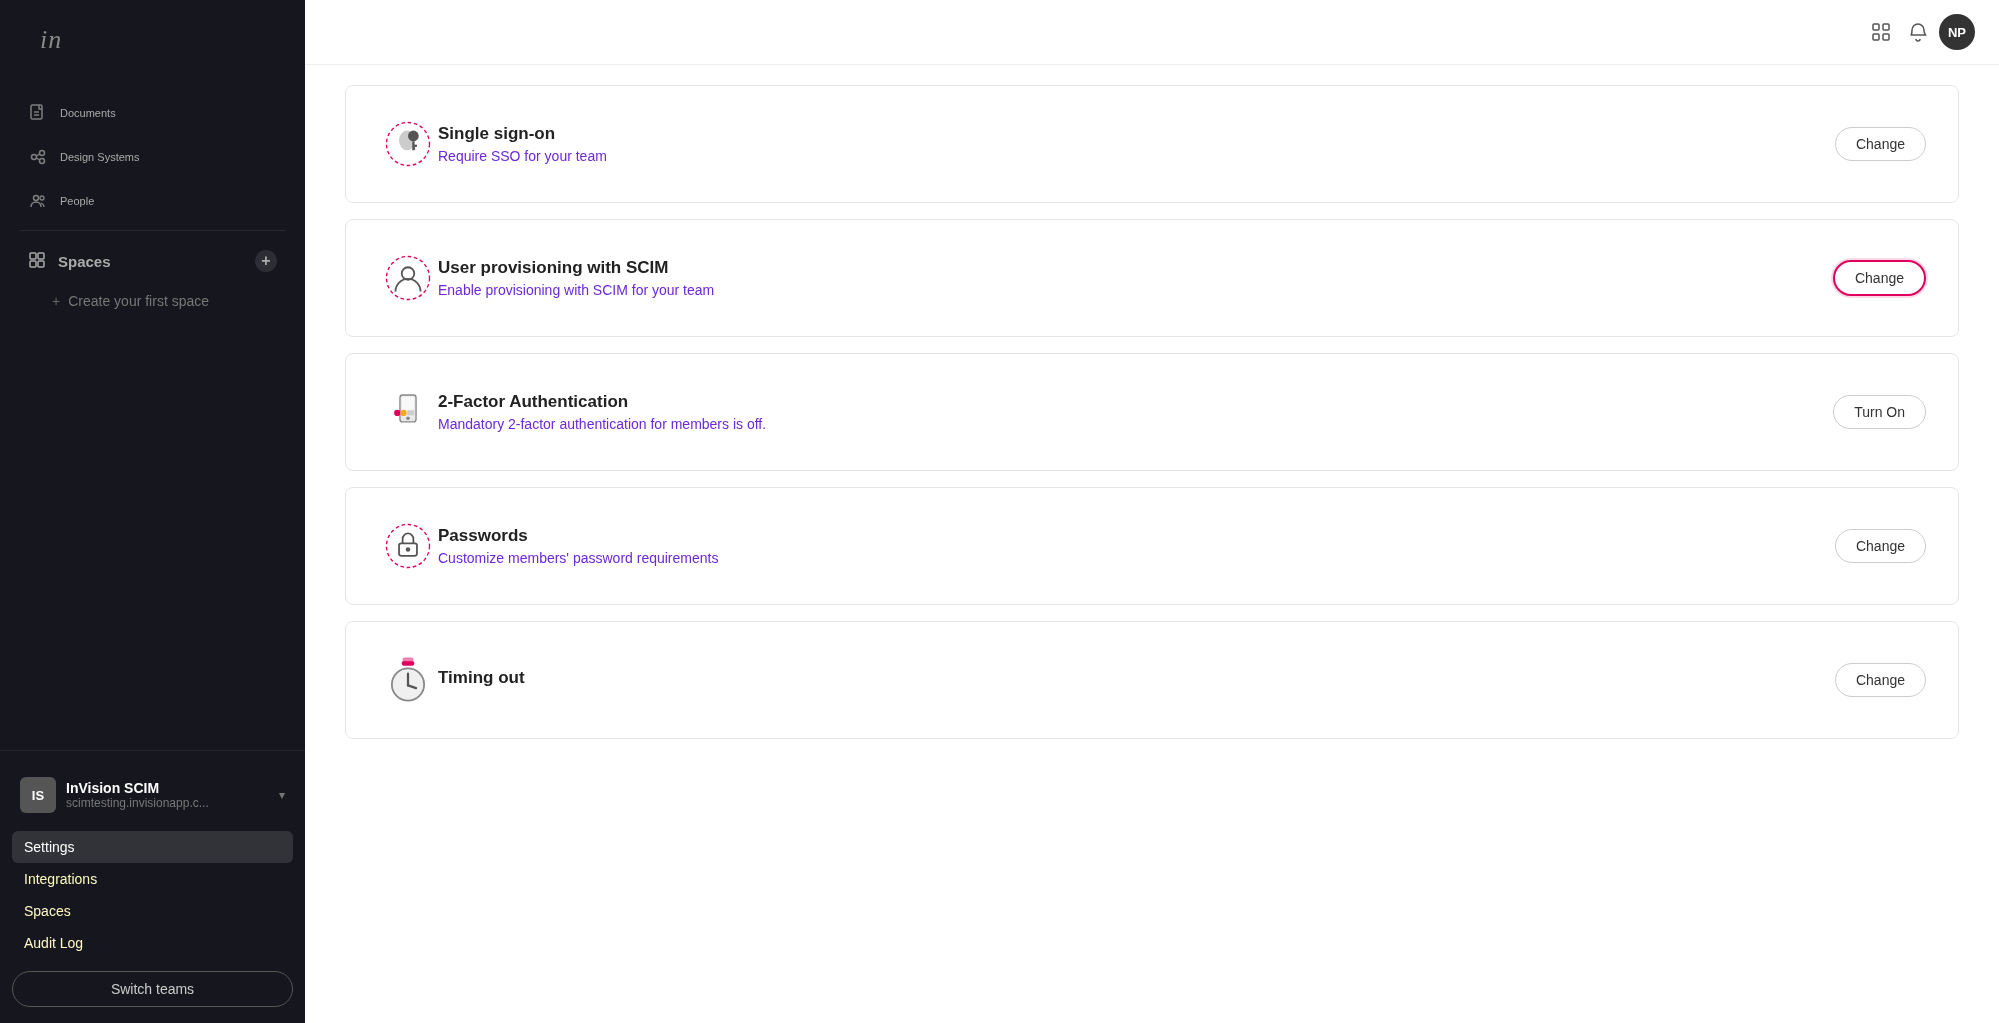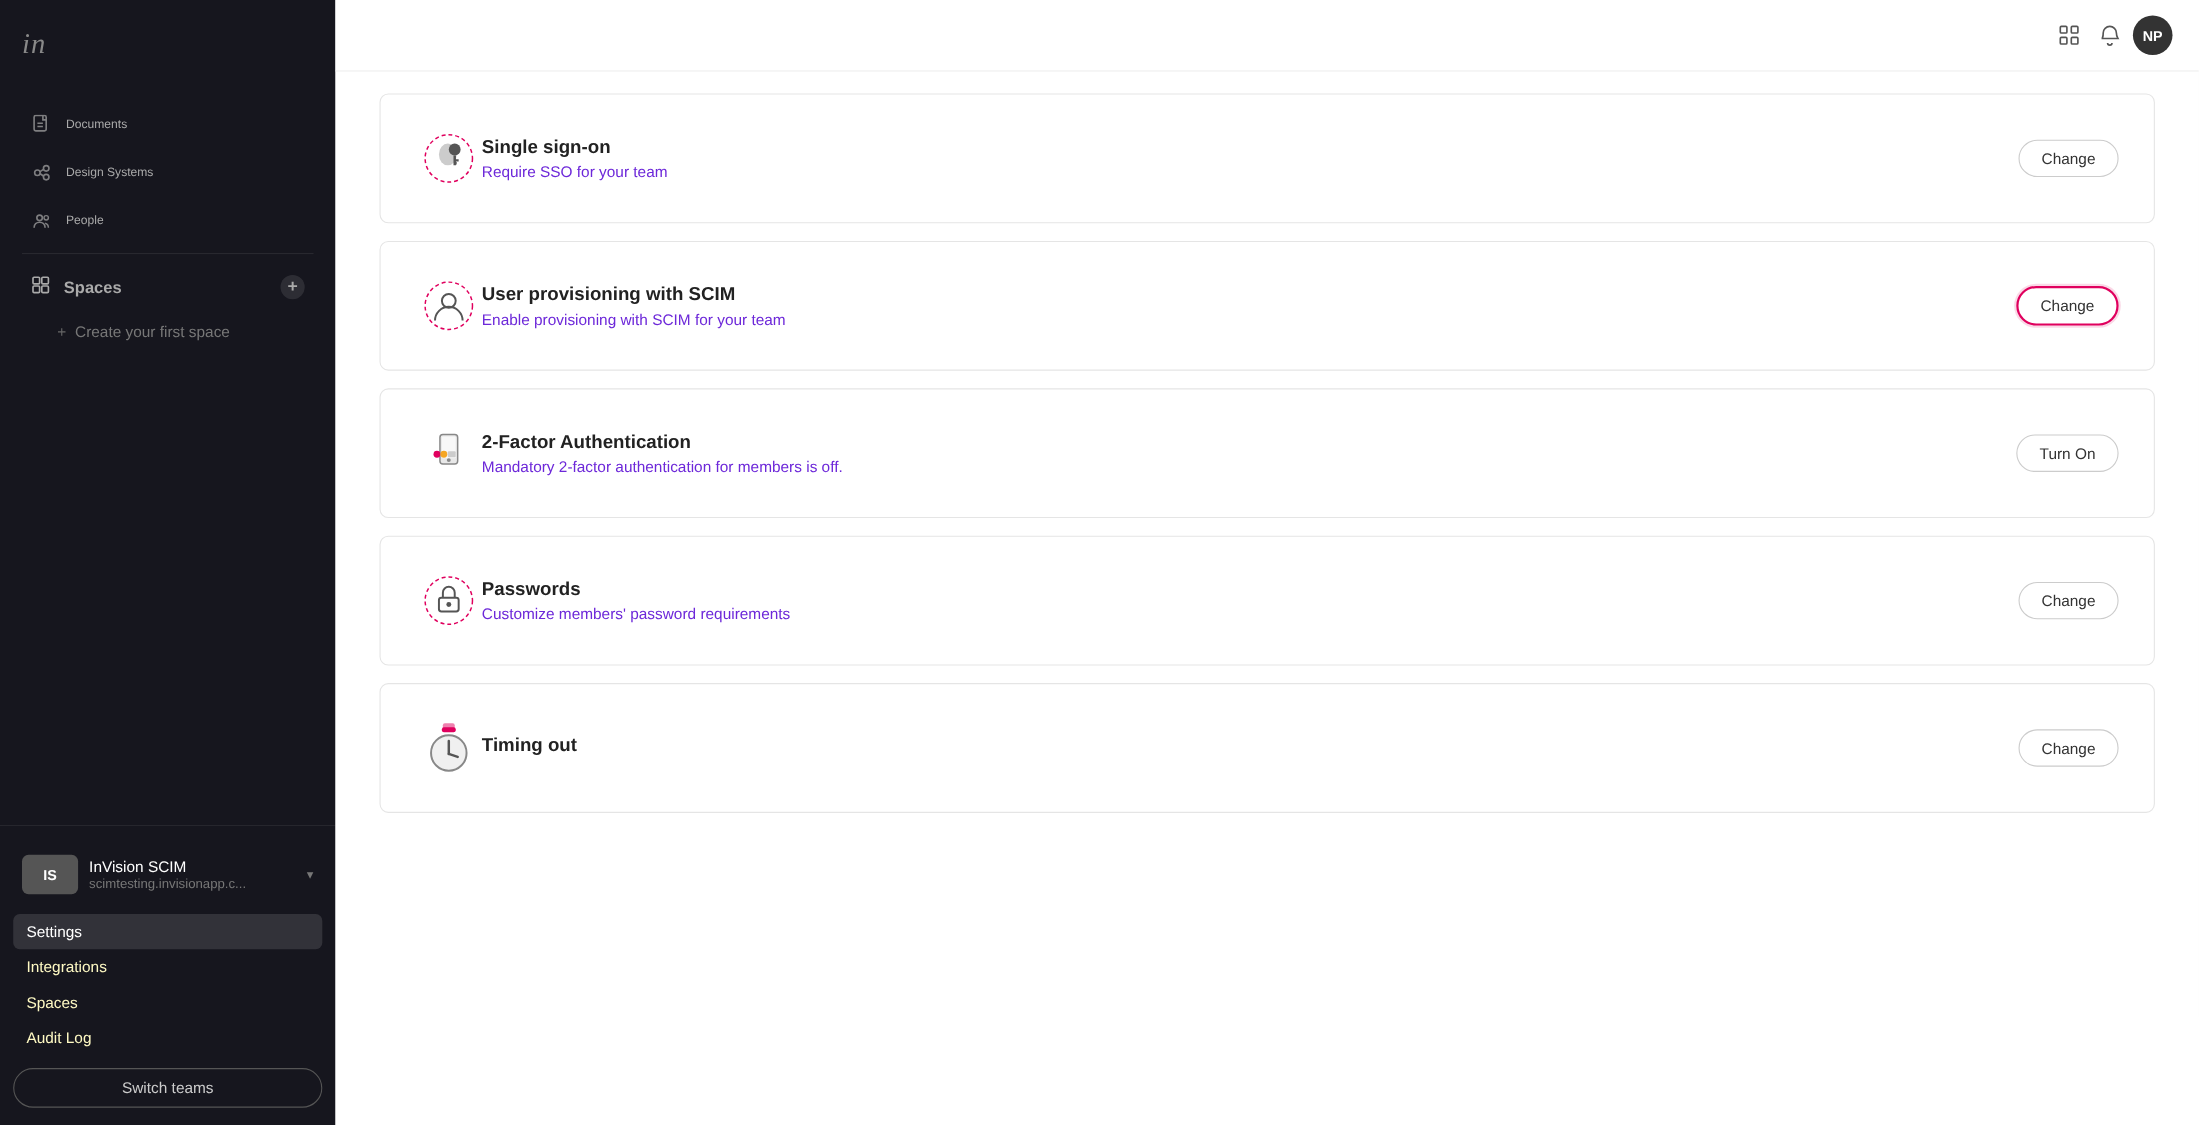--- a/index.html
+++ b/index.html
@@ -12,20 +12,21 @@
       background: #1a1a2e;
       background: #16161e;
       display: flex;
       flex-direction: column;
       height: 100vh;
       color: #fff;
     }
 
     .sidebar-logo {
       padding: 24px 20px 20px;
+      margin-left: 20px;
     }
 
     .sidebar-logo .logo-text {
       font-size: 22px;
       font-weight: 300;
       color: #aaa;
       letter-spacing: 1px;
     }
 
     .sidebar-nav {
@@ -110,42 +111,42 @@
     .team-info {
       display: flex;
       align-items: center;
       gap: 10px;
       padding: 10px 8px;
       border-radius: 6px;
       margin-bottom: 8px;
     }
 
     .team-avatar {
-      width: 51px;
+      width: 36px;
       height: 36px;
       background: #555;
       border-radius: 6px;
       display: flex;
       align-items: center;
       justify-content: center;
       font-size: 13px;
       font-weight: 600;
       color: #fff;
       flex-shrink: 0;
     }
 
     .team-details {
       flex: 1;
       overflow: hidden;
     }
 
     .team-name {
       color: #fff;
       font-size: 14px;
-      font-weight: 400;
+      font-weight: 700;
     }
 
     .team-url {
       color: #777;
       font-size: 12px;
       white-space: nowrap;
       overflow: hidden;
       text-overflow: ellipsis;
     }
 

